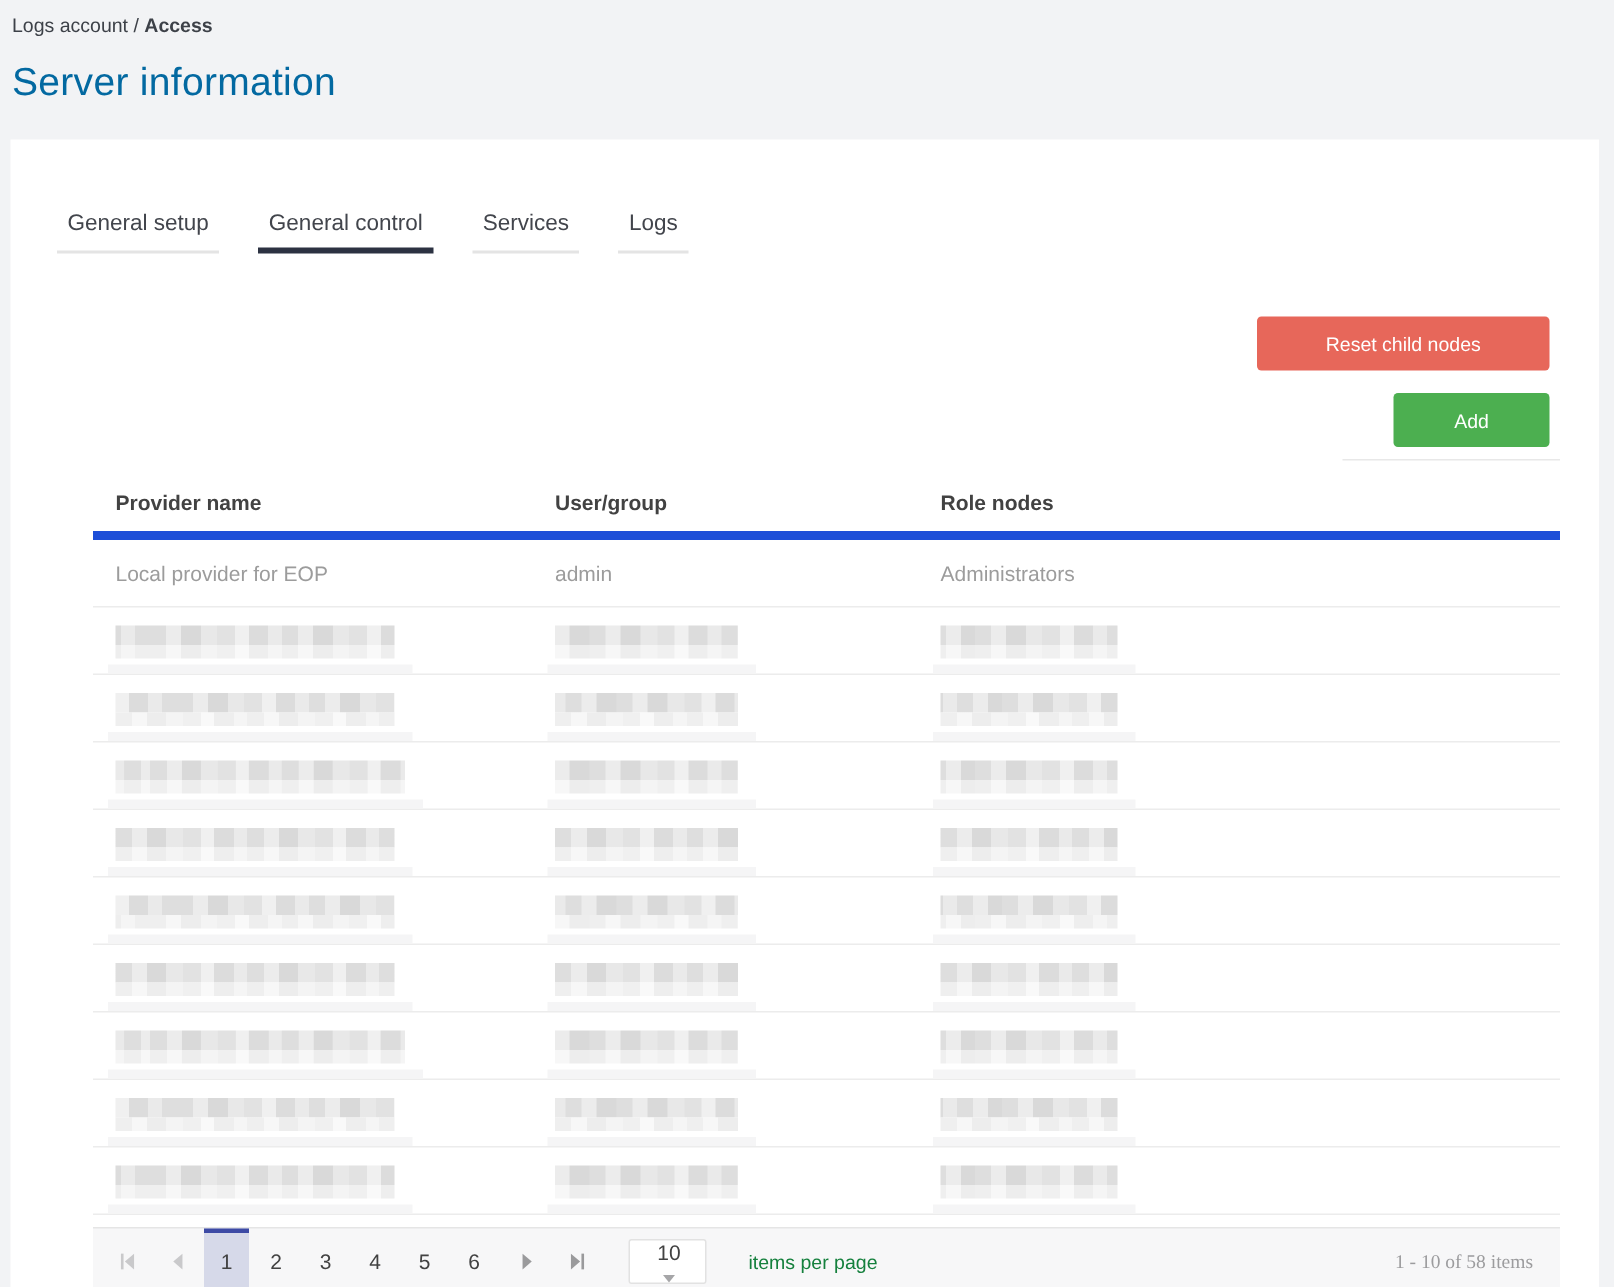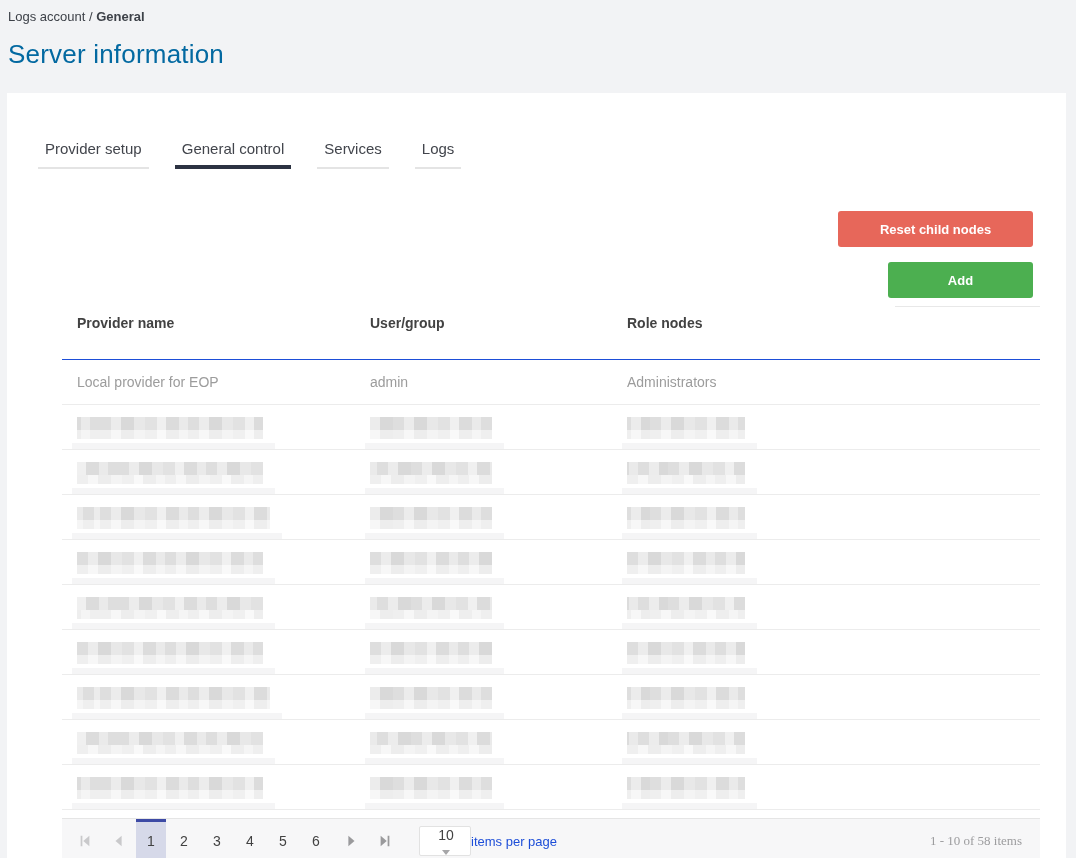--- a/index.html
+++ b/index.html
@@ -30,29 +30,29 @@
   }
   .tab.active {
     padding-bottom:8px;
     border-bottom:4px solid var(--active-tab-underline, #2c3242);
   }
 
   
   .toolbar { margin:42px 26px 0 55px; display:flex; flex-direction:column; align-items:flex-end; }
   .btn {
     height:36px; border:none; border-radius:3px; color:#fff;
-    font-family:inherit; font-size:13px; font-weight:700; cursor:pointer;
+    font-family:inherit; font-size:13px; font-weight:400; cursor:pointer;
   }
   .btn-reset { width:195px; margin-right:7px; background:var(--accent-red, #e7675a); }
-  .btn-add   { width:145px; margin:15px 7px 0 0; background:var(--accent-green, #4caf50); }
+  .btn-add   { width:104px; margin:15px 7px 0 0; background:var(--accent-green, #4caf50); }
   .toolbar-rule { width:145px; border-top:1px solid #e8e8e8; margin-top:8px; }
 
   
   .grid { margin:8px 26px 0 55px; font-size:14px; }
-  .grid-head { display:flex; height:45px; border-bottom:1px solid #1d4ed8; }
+  .grid-head { display:flex; align-items:center; height:45px; border-bottom:6px solid #1d4ed8; }
   .grid-head .cell { color:#424242; font-weight:700; font-size:14px; }
   .cell { padding-left:15px; }
   .col-provider   { width:293px; flex:none; }
   .col-user_group { width:257px; flex:none; }
   .col-role       { flex:1; }
 
   .grid-row {
     display:flex; align-items:center; height:45px;
     border-bottom:1px solid #ececec; color:#9c9c9c;
   }
@@ -102,39 +102,39 @@
   .pg-size {
     margin-left:17px; width:52px; height:30px; background:#fff;
     border:1px solid #e2e2e2; border-radius:2px;
     display:flex; align-items:center; justify-content:space-between;
     padding:0 8px 0 10px; font-size:14px; color:#424242; cursor:pointer;flex-direction:column;
   }
   .pg-size .caret {
     width:0; height:0; border-left:4px solid transparent; border-right:4px solid transparent;
     border-top:5px solid #a6a6a8;
   }
-  .pg-size-label { margin-left:0; font-size:13px; color:#1d4ed8; }
+  .pg-size-label { margin-left:28px; font-size:13px; color:#15803d; }
   .pg-range { margin-left:auto; padding-right:18px; font-size:13px; color:#9c9c9e;font-family:Liberation Serif, serif; }
 </style>
 </head>
 <body>
 
 <div class="topbar">
   <div class="breadcrumb">
     <span>Logs account</span>
     <span>/</span>
-    <span class="crumb-current">General</span>
+    <span class="crumb-current">Access</span>
   </div>
   <h1 class="page-title">Server information</h1>
 </div>
 
 <div class="card">
 
   <div class="tabs">
-      <div class="tab">Provider setup</div>
+      <div class="tab">General setup</div>
       <div class="tab active">General control</div>
       <div class="tab">Services</div>
       <div class="tab">Logs</div>
     </div>
 
   <div class="toolbar">
     <button class="btn btn-reset">Reset child nodes</button>
     <button class="btn btn-add">Add</button>
     <div class="toolbar-rule"></div>
   </div>

